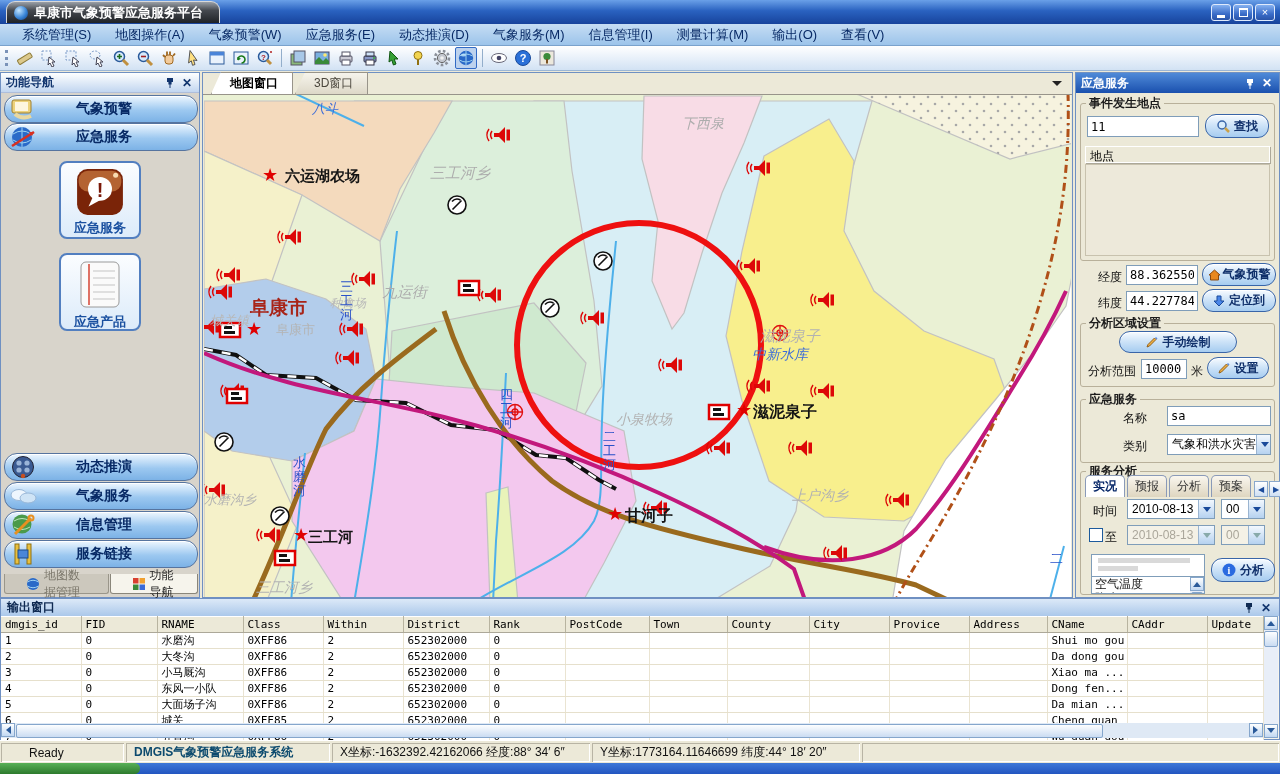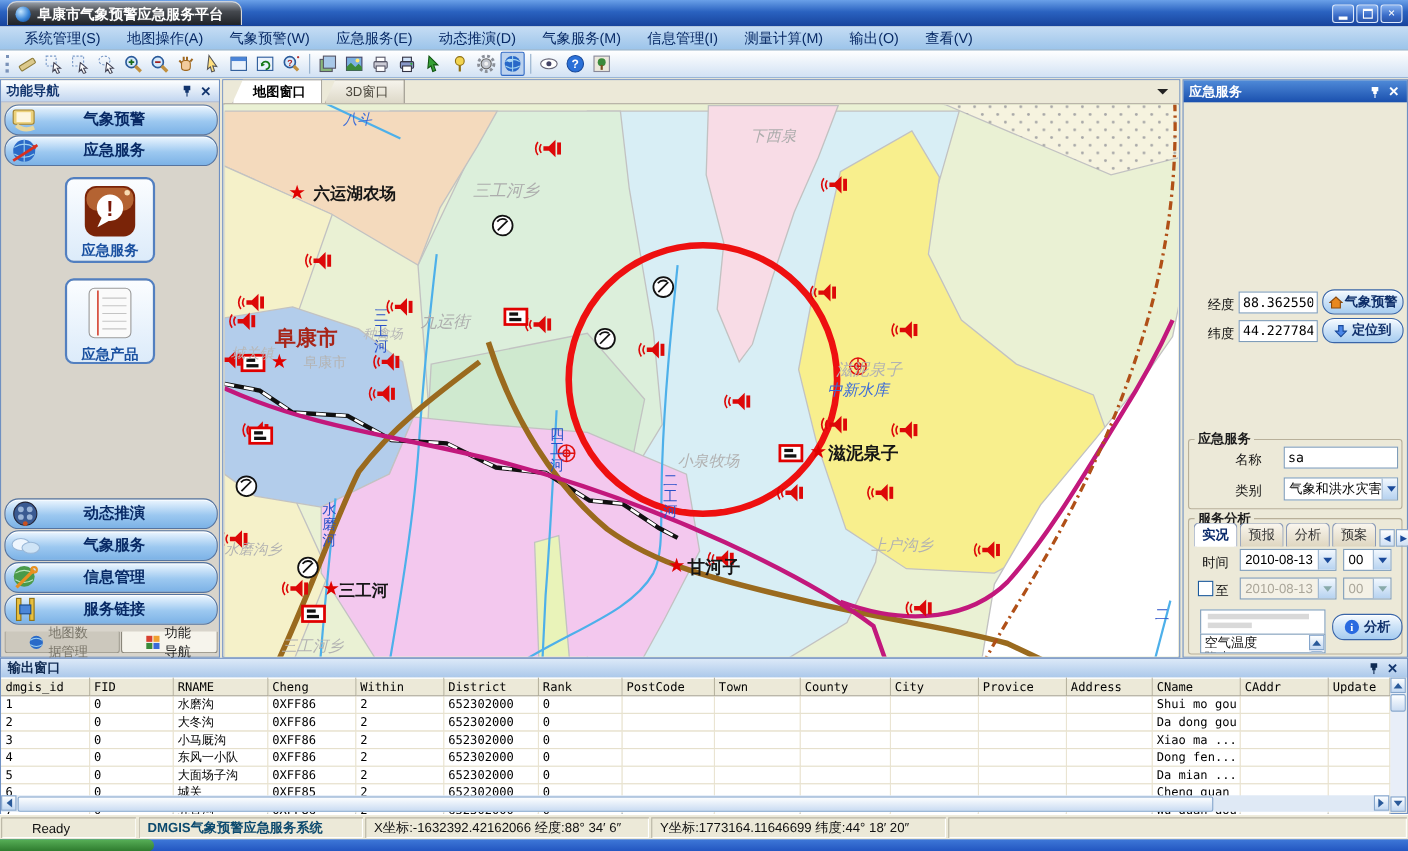--- a/index.html
+++ b/index.html
@@ -736,38 +736,71 @@
     <span>应急服务</span>
     <span class="hdr-sp"></span>
     <span class="hdr-ico">
         <svg width="10" height="11" viewBox="0 0 10 11">
           <path d="M2,1 h6 v4 h-1.4 v2.4 h-3.2 V5 H2 z M4.5,7.4 h1 V11 h-1 z" fill="#fff"></path>
         </svg>
       </span>
     <span class="hdr-ico">✕</span>
   </div>
 
+  <div class="grp" style="top:30px;height:158px">
+    <span class="grp-title">事件发生地点</span>
+    <input class="xp-input" style="left: 6px; top: 12px; width: 112px; height: 21px;" value="11">
+    <div class="pill" style="right:5px;top:10px;width:64px;height:24px">
+      <svg width="14" height="14">
+          <circle cx="6" cy="6" r="4" fill="#d8ecfc" stroke="#3a66a8" stroke-width="1.5"></circle>
+          <line x1="9" y1="9" x2="13" y2="13" stroke="#caa24a" stroke-width="2.5"></line>
+        </svg>
+      <span>查找</span>
+    </div>
+    <div style="position:absolute;left:4px;right:4px;top:42px;height:17px;background:#ece9d8;border:1px solid #fff;box-shadow:1px 1px 0 #aca899;font-size:12px;padding:1px 4px;box-sizing:border-box">地点</div>
+    <div style="position:absolute;left:4px;right:4px;top:60px;bottom:4px;background:#ede9da;border:1px solid #c8c2ae"></div>
+  </div>
 
   <span class="lbl" style="left:22px;top:196px">经度</span>
   <input class="xp-input" style="left: 50px; top: 192px; width: 72px; height: 20px;" value="88.36255061">
   <div class="pill" style="left:126px;top:190px;width:74px;height:23px;gap:2px">
     <svg width="13" height="12">
         <path d="M6.5,1 L12,6 H10.5 V11 H2.5 V6 H1 Z" fill="#e88820" stroke="#8a4a10"></path>
       </svg>
     <span>气象预警</span>
   </div>
   <span class="lbl" style="left:22px;top:222px">纬度</span>
   <input class="xp-input" style="left: 50px; top: 218px; width: 72px; height: 20px;" value="44.22778446">
   <div class="pill" style="left:126px;top:216px;width:74px;height:23px">
     <svg width="12" height="12">
         <path d="M4,1 h4 v5 h3 l-5,5 -5,-5 h3 z" fill="#4a86e8" stroke="#1a4a9a"></path>
       </svg>
     <span>定位到</span>
   </div>
 
+  <div class="grp" style="top:250px;height:64px">
+    <span class="grp-title">分析区域设置</span>
+    <div class="pill" style="left:38px;top:7px;width:118px;height:22px">
+      <svg width="13" height="12">
+          <path d="M1,11 l2.5,-1 6.5,-6.5 -1.5,-1.5 -6.5,6.5 z" fill="#f0b040" stroke="#906020"></path>
+          <path d="M9,2 l1.5,1.5 1,-1 -1.5,-1.5 z" fill="#5a8ae0"></path>
+        </svg>
+      <span>手动绘制</span>
+    </div>
+    <span class="lbl" style="left:7px;top:39px">分析范围</span>
+    <input class="xp-input" style="left: 60px; top: 35px; width: 46px; height: 20px;" value="10000">
+    <span class="lbl" style="left:110px;top:39px">米</span>
+    <div class="pill" style="left:126px;top:33px;width:62px;height:22px">
+      <svg width="13" height="12">
+          <path d="M1,11 l2.5,-1 6.5,-6.5 -1.5,-1.5 -6.5,6.5 z" fill="#f0b040" stroke="#906020"></path>
+          <path d="M9,2 l1.5,1.5 1,-1 -1.5,-1.5 z" fill="#5a8ae0"></path>
+        </svg>
+      <span>设置</span>
+    </div>
+  </div>
 
   <div class="grp" style="top:326px;height:64px">
     <span class="grp-title">应急服务</span>
     <span class="lbl" style="left:42px;top:10px">名称</span>
     <input class="xp-input" style="left: 86px; top: 6px; width: 104px; height: 20px;" value="sa">
     <span class="lbl" style="left:42px;top:38px">类别</span>
     <div class="combo" style="left:86px;top:34px;width:104px;height:21px">
       <span>气象和洪水灾害</span>
       <span class="cbtn">
           <span class="car"></span>
@@ -866,21 +899,21 @@
         <col style="width:78px">
         <col style="width:80px">
         <col style="width:80px">
         <col style="width:56px">
       </colgroup>
       <thead>
         <tr>
           <th>dmgis_id</th>
           <th>FID</th>
           <th>RNAME</th>
-          <th>Cheng</th>
+          <th>Class</th>
           <th>Within</th>
           <th>District</th>
           <th>Rank</th>
           <th>PostCode</th>
           <th>Town</th>
           <th>County</th>
           <th>City</th>
           <th>Provice</th>
           <th>Address</th>
           <th>CName</th>

